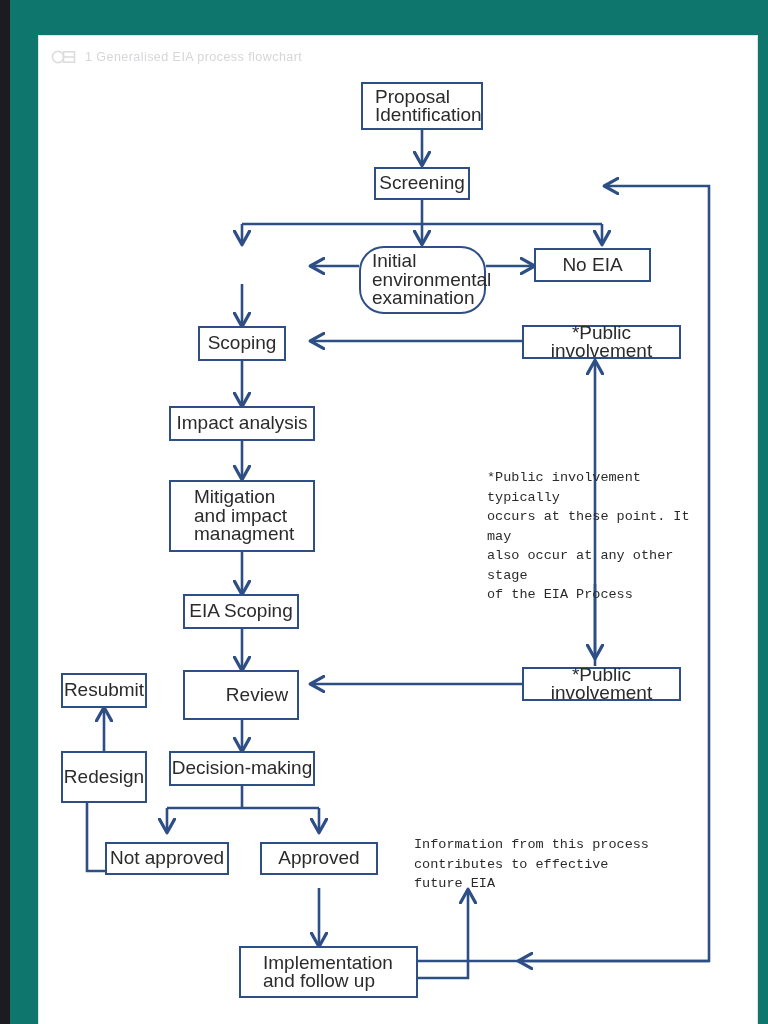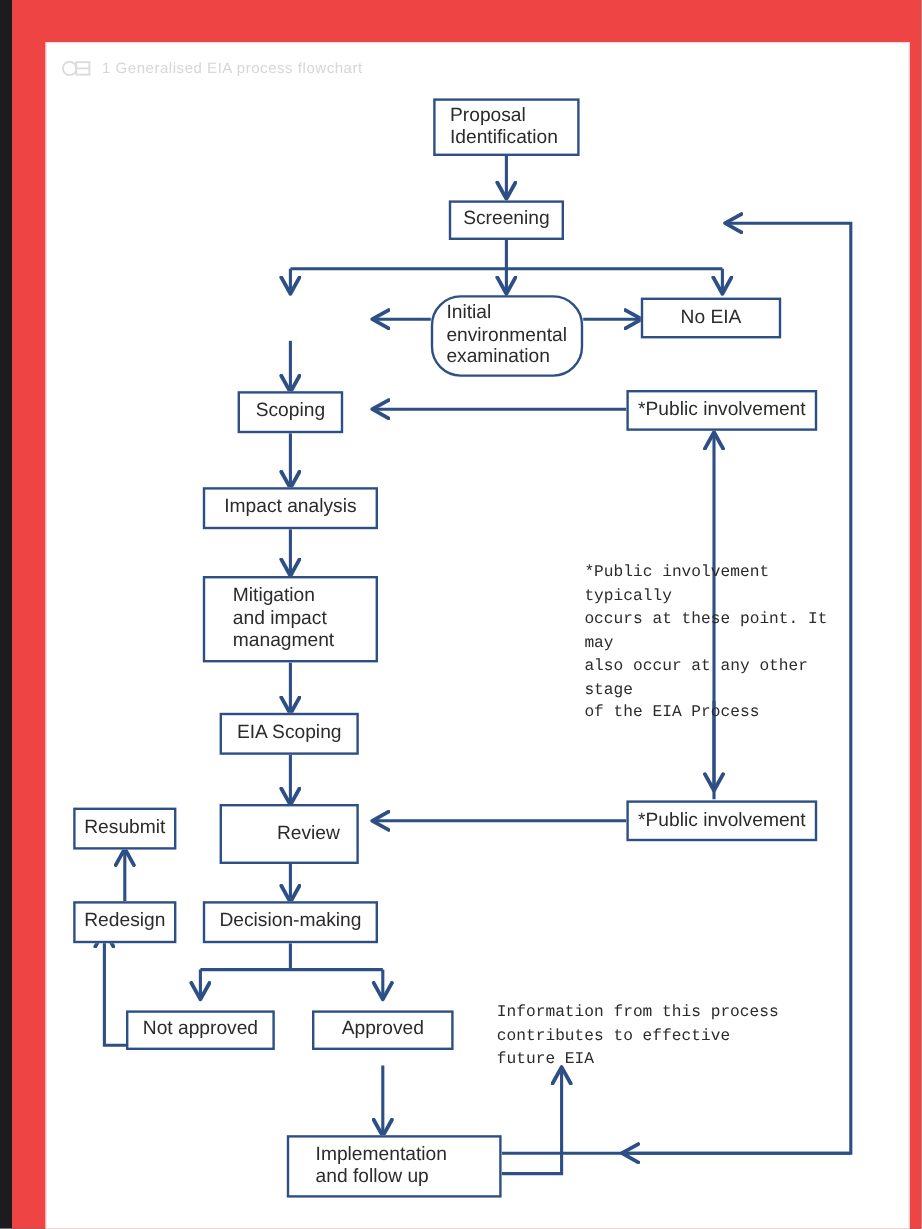--- a/index.html
+++ b/index.html
@@ -18,21 +18,21 @@
     width: 768px;
     height: 1024px;
     background: #1c1c20;
   }
   #page-sheet {
     position: absolute;
     left: 10px;
     top: 0px;
     width: 758px;
     height: 1024px;
-    background: #ef4444;
+    background: #0f766e;
   }
   #content-card {
     position: absolute;
     left: 28px;
     top: 35px;
     width: 720px;
     height: 1010px;
     background: #ffffff;
     border: 1px solid #e2e2e4;
     box-sizing: border-box;
@@ -68,21 +68,21 @@
     height: 1010px;
   }
   .node {
     position: absolute;
     box-sizing: border-box;
     background: #ffffff;
     border: 2px solid #2e4f85;
     display: flex;
     align-items: center;
     color: #2b2b2b;
-    font-size: 16px;
+    font-size: 19px;
     line-height: 18.5px;
     font-family: "Liberation Sans", sans-serif;
     white-space: pre-line;
   }
   .node.center { justify-content: center; text-align: center; }
   .node.left   { justify-content: flex-start; text-align: left; padding-left: 11px; }
   .note {
     position: absolute;
     color: #2b2b2b;
     font-size: 13.5px;
@@ -200,21 +200,21 @@
 managment</div>
 
         <div class="node center" style="left:144px; top:558px; width:116px; height:35px;">EIA Scoping</div>
 
         <div class="node center" style="left:144px; top:634px; width:116px; height:50px;padding-left:32px;">Review</div>
 
         <div class="node center" style="left:483px; top:631px; width:159px; height:34px;">*Public involvement</div>
 
         <div class="node center" style="left:22px; top:637px; width:86px; height:35px;">Resubmit</div>
 
-        <div class="node center" style="left:22px; top:715px; width:86px; height:35px;">Redesign</div>
+        <div class="node center" style="left:22px; top:715px; width:86px; height:52px;">Redesign</div>
 
         <div class="node center" style="left:130px; top:715px; width:146px; height:35px;">Decision-making</div>
 
         <div class="node center" style="left:66px; top:806px; width:124px; height:33px;">Not approved</div>
 
         <div class="node center" style="left:221px; top:806px; width:118px; height:33px;">Approved</div>
 
         <div class="node left" style="left:200px; top:910px; width:179px; height:52px; padding-left:22px;">Implementation
 and follow up</div>
 

